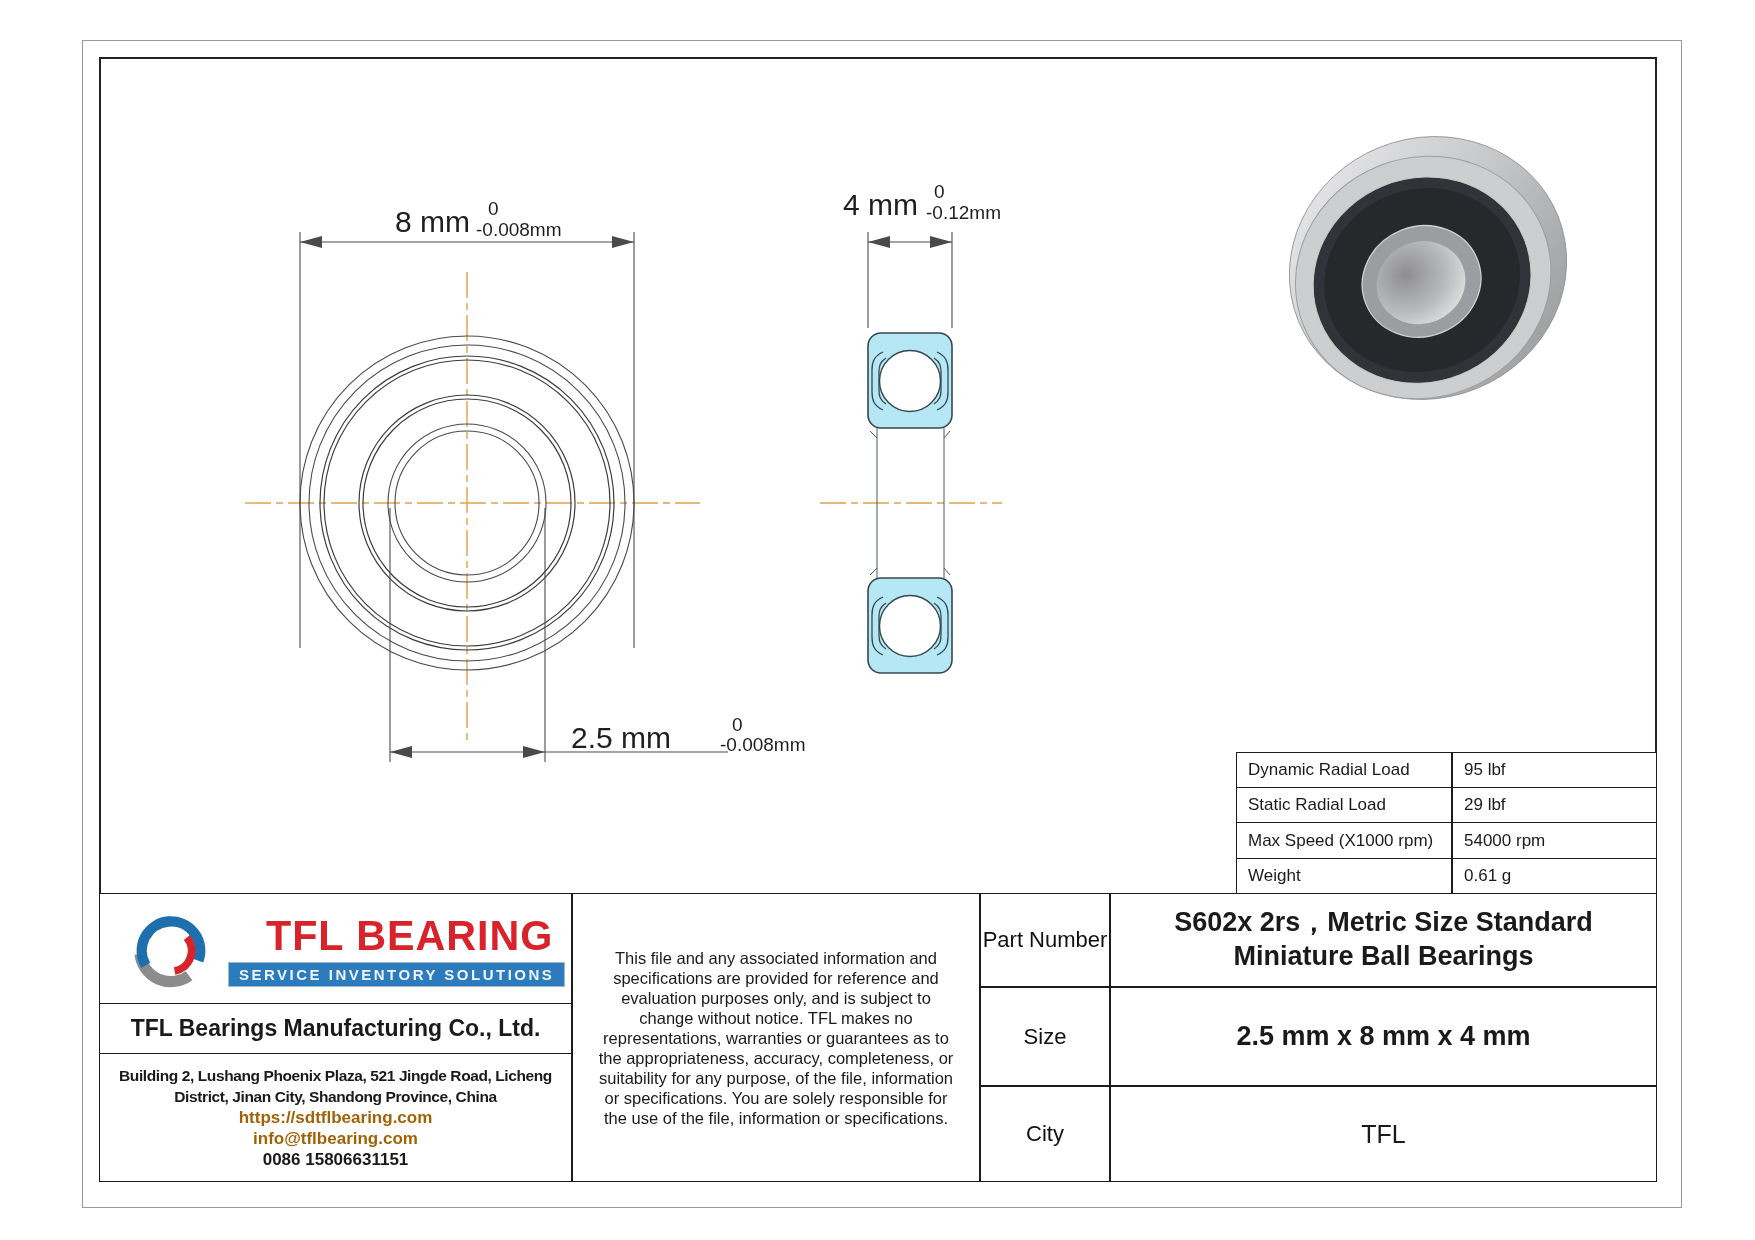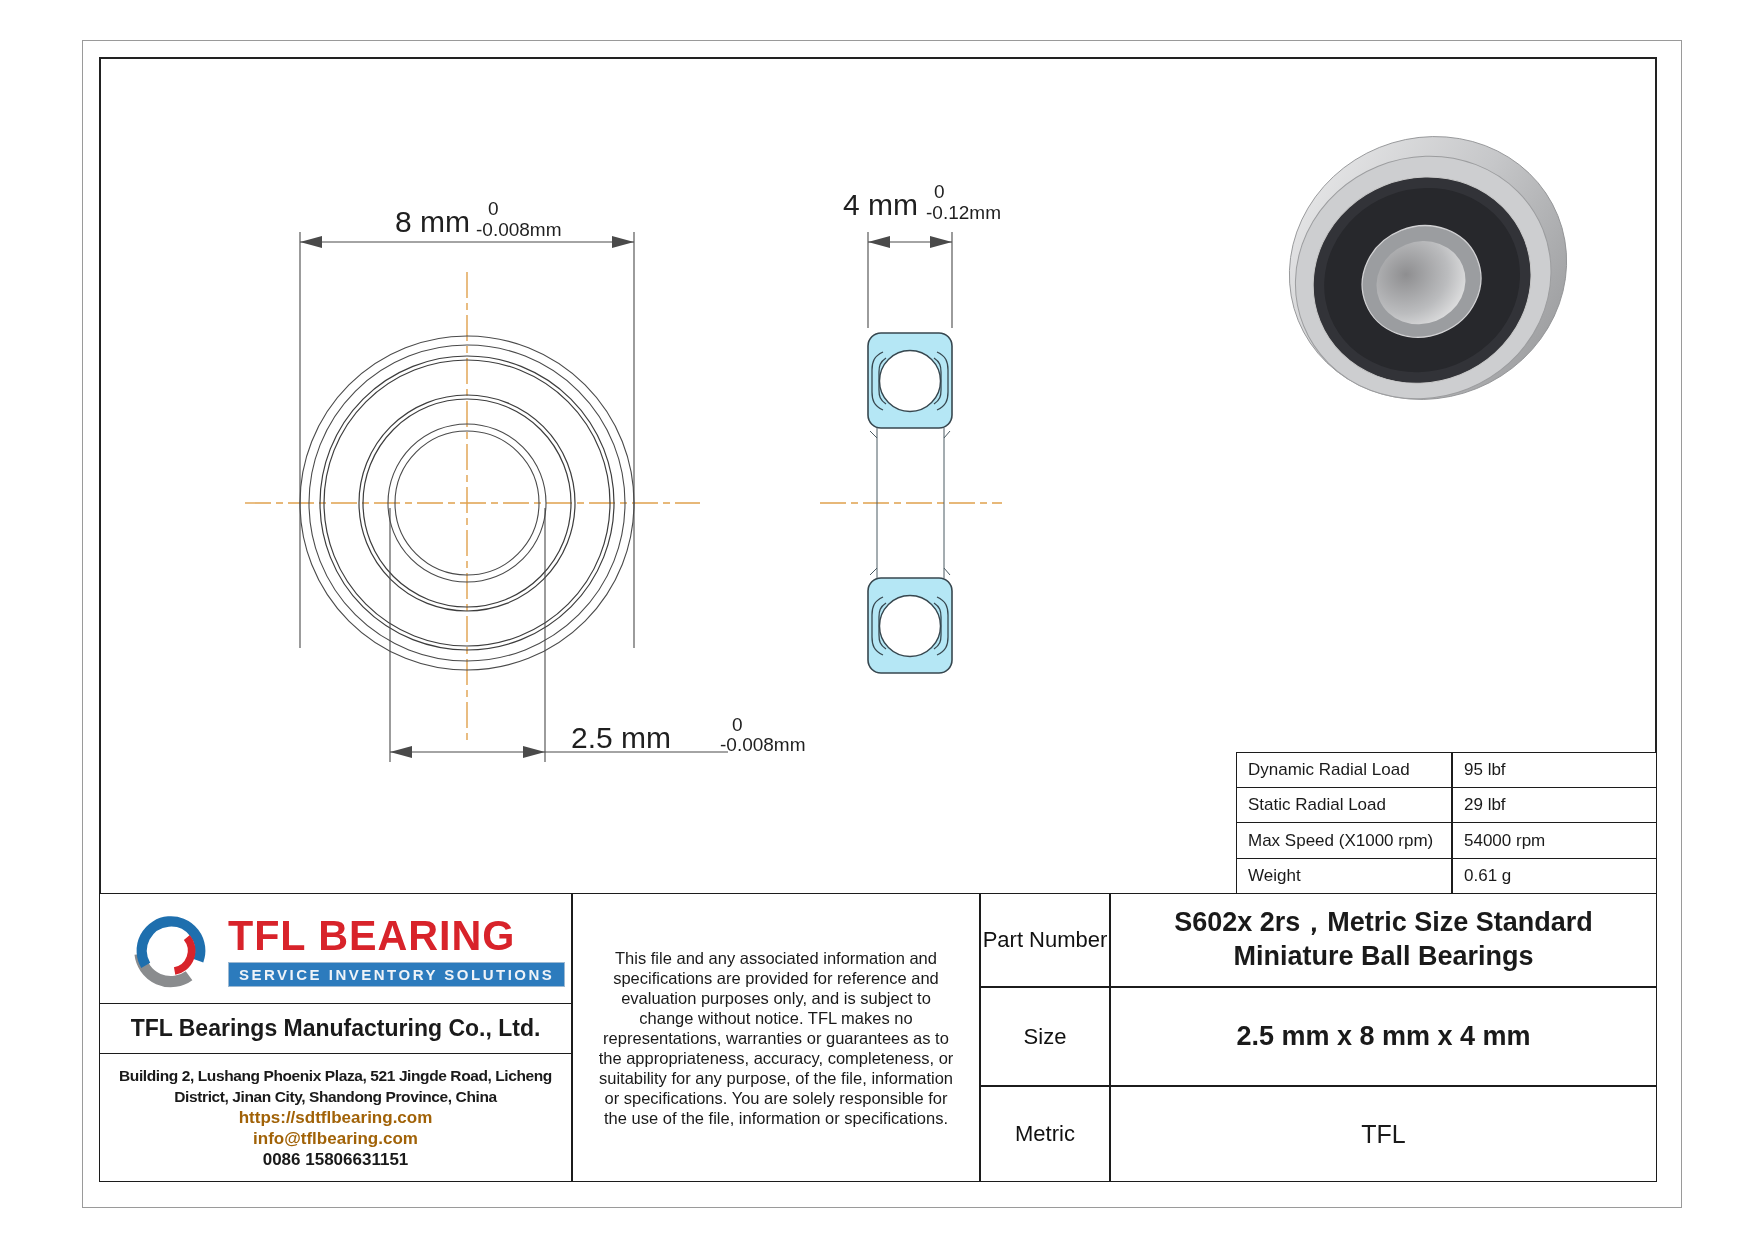--- a/index.html
+++ b/index.html
@@ -9,21 +9,21 @@
   .page-edge{left:82px;top:40px;width:1600px;height:1168px;border:1.5px solid #9a9a9a;}
   .sheet-border{left:99px;top:57px;width:1558px;height:1125px;border:2px solid #222;}
   .cell{position:absolute;box-sizing:border-box;border:1.5px solid #1c1c1c;
         display:flex;align-items:center;justify-content:center;background:#fff;}
   .spec-label{justify-content:flex-start;padding-left:11px;font-size:17px;}
   .spec-value{justify-content:flex-start;padding-left:11px;font-size:17px;}
   .tb-label{font-size:22px;color:#111;white-space:nowrap;}
   .tb-value-bold{font-size:27px;font-weight:bold;text-align:center;line-height:1.25;padding:0 10px;}
   .tb-value{font-size:25px;text-align:center;}
   .logo-cell{flex-direction:row;gap:14px;justify-content:flex-start;padding-left:28px;}
-  .logo-text-col{display:flex;flex-direction:column;align-items:flex-start;}
+  .logo-text-col{display:flex;flex-direction:column;align-items:flex-end;}
   .logo-title{color:#d8232a;font-weight:bold;font-size:43px;letter-spacing:1px;white-space:nowrap;
               transform:scaleX(0.96);transform-origin:left center;}
   .logo-tagline{margin-top:2px;background:#2c7bbd;color:#eef3f8;font-weight:bold;font-size:15px;
                 letter-spacing:2.5px;padding:3px 10px;white-space:nowrap;border:1px solid #9db9d2;}
   .company-cell{font-size:23px;font-weight:bold;}
   .address-cell{flex-direction:column;justify-content:center;line-height:21px;font-weight:bold;
                 font-size:15.5px;letter-spacing:-0.4px;}
   .address-cell .link{color:#a16207;font-size:17px;letter-spacing:0;}
   .address-cell .phone{font-size:17px;letter-spacing:0;}
   .disclaimer-cell{padding:16px 22px;font-size:16.5px;line-height:20px;text-align:center;align-items:center;}
@@ -180,17 +180,17 @@
     </div>
 
     <div class="cell disclaimer-cell" style="left:572px;top:893px;width:408px;height:289px;">This file and any associated information and specifications are provided for reference and evaluation purposes only, and is subject to change without notice. TFL makes no representations, warranties or guarantees as to the appropriateness, accuracy, completeness, or suitability for any purpose, of the file, information or specifications.  You are solely responsible for the use of the file, information or specifications.</div>
 
     <div class="cell tb-label" style="left:980px;top:893px;width:130px;height:94px;">Part Number</div>
     <div class="cell tb-value-bold" style="left:1110px;top:893px;width:547px;height:94px;">S602x 2rs，Metric Size Standard Miniature Ball Bearings</div>
 
     <div class="cell tb-label" style="left:980px;top:987px;width:130px;height:99px;">Size</div>
     <div class="cell tb-value-bold" style="left:1110px;top:987px;width:547px;height:99px;">2.5 mm x 8 mm x 4 mm</div>
 
-    <div class="cell tb-label" style="left:980px;top:1086px;width:130px;height:96px;">Metric</div>
+    <div class="cell tb-label" style="left:980px;top:1086px;width:130px;height:96px;">City</div>
     <div class="cell tb-value" style="left:1110px;top:1086px;width:547px;height:96px;text-align:right;">TFL</div>
   </div>
 
 </div>
 
 </body></html>

